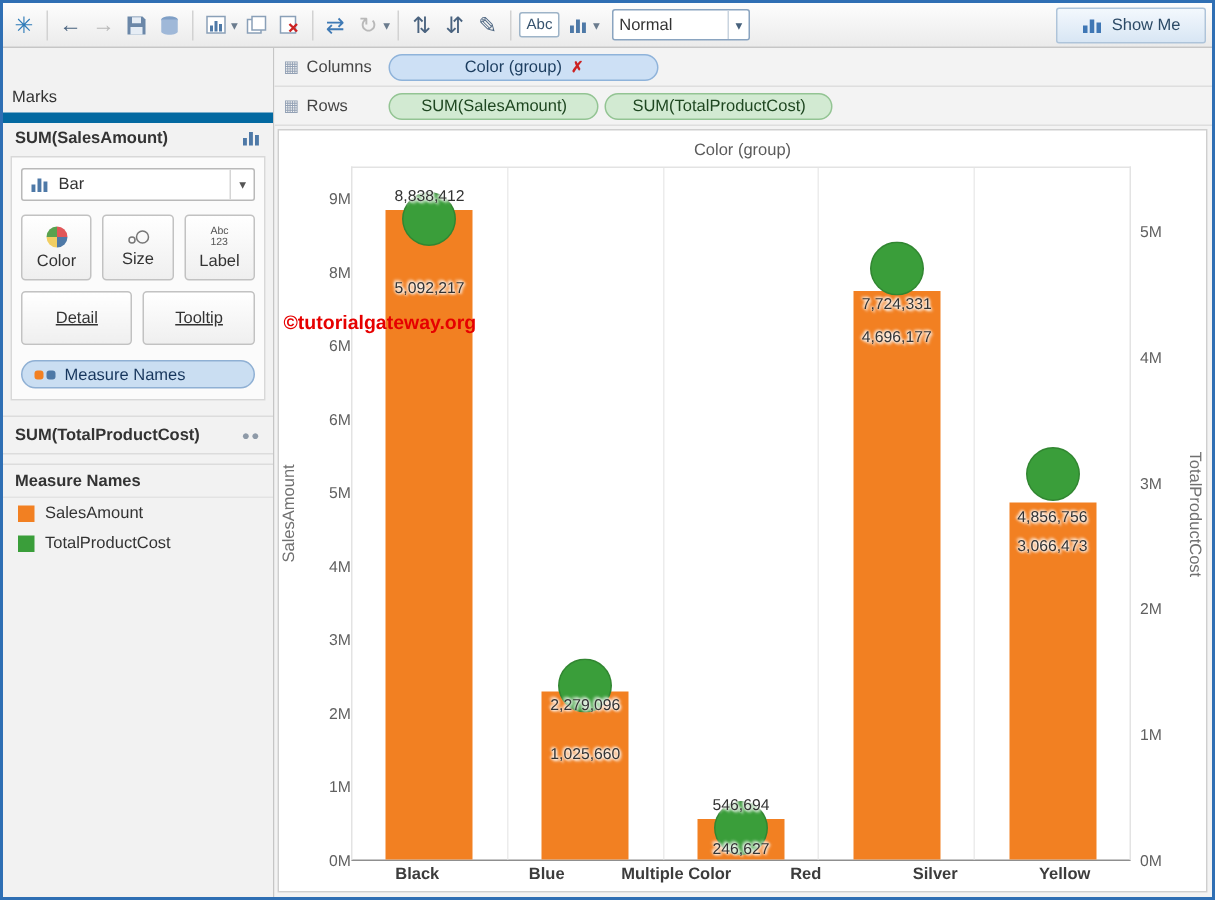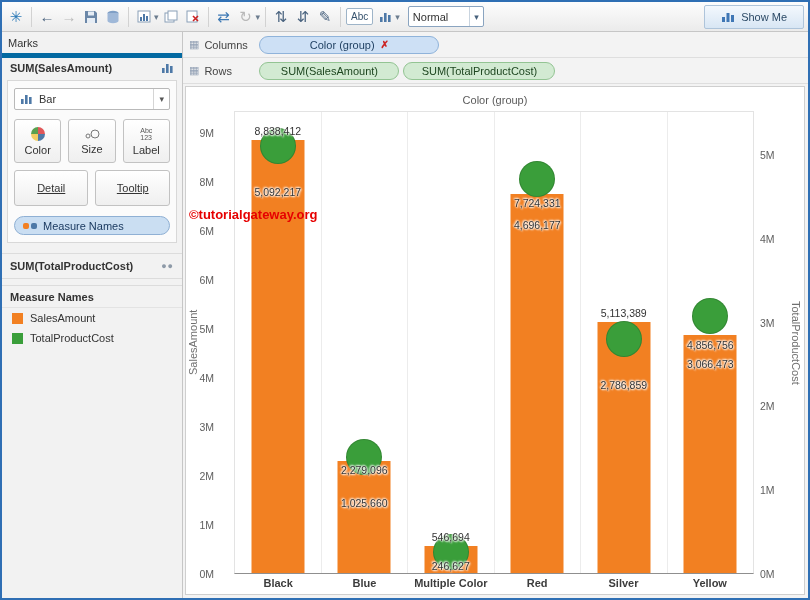--- a/index.html
+++ b/index.html
@@ -13,35 +13,35 @@
   .toolbar { flex:0 0 30px; display:flex; align-items:center; gap:2px; padding:0 4px;
              background:linear-gradient(#fdfdfd,#ebebeb); border-bottom:1px solid #c6c6c6; }
   .tb-ic { display:inline-flex; align-items:center; justify-content:center; min-width:20px; height:24px;
            font-size:15px; color:#4a637f; cursor:default; padding:0 2px; border-radius:2px; }
   .tb-ic.dis { color:#b9b9b9; }
   .tb-ic svg { display:block; }
   .tb-caret { font-size:9px; color:#6b7c8e; margin-left:-2px; }
   .tb-sep { width:1px; height:20px; background:#d2d2d2; margin:0 3px; }
   .abc-btn { border:1px solid #9eb4c8; background:#fff; border-radius:2px; font-size:10px;
              padding:2px 4px; color:#37536e; }
-  .fit-select { display:flex; align-items:center; justify-content:space-between; width:76px; height:21px;
+  .fit-select { display:flex; align-items:center; justify-content:space-between; width:92px; height:21px;
                 border:1px solid #8aa4c0; background:#fff; border-radius:2px; padding:0 4px; margin-left:6px; }
   .fit-select .sel-caret { font-size:9px; color:#47617c; border-left:1px solid #c9d4df; padding-left:4px; height:100%;
                 display:flex; align-items:center; }
   .show-me { margin-left:auto; display:flex; align-items:center; gap:6px; padding:3px 16px; height:24px;
              background:linear-gradient(#f3f8fd,#d8e6f4); border:1px solid #aec4da; border-radius:2px; color:#2c4a66; }
   .mini-bars-svg { display:block; }
 
   
   .content { flex:1; display:flex; min-height:0; }
 
   
   .sidebar { flex:0 0 181px; background:#f2f2f2; border-right:1px solid #c6c6c6; display:flex;
              flex-direction:column; overflow:hidden; }
-  .marks-title { padding:5px 6px 4px 6px; color:#333; border-bottom:5px solid #0369a1; }
+  .marks-title { padding:5px 6px 4px 6px; color:#333; border-bottom:7px solid #0369a1;margin-top:22px; }
   .marks-row { display:flex; align-items:center; justify-content:space-between; padding:4px 8px; }
   .marks-row.bold span:first-child { font-weight:bold; }
   .marks-row.bordered { border-top:1px solid #dcdcdc; border-bottom:1px solid #dcdcdc; margin-top:4px;
                         background:#f2f2f2; padding:6px 8px; }
   .mini-circles { color:#8e9aa8; font-size:9px; letter-spacing:1px; }
   .marks-card { margin:2px 5px 6px 5px; background:#fbfbfb; border:1px solid #d8d8d8; padding:7px 6px; }
   .mark-type-select { display:flex; align-items:center; gap:6px; height:22px; background:#fff;
                       border:1px solid #b9b9b9; border-radius:2px; padding:0 5px; margin-bottom:9px; }
   .mark-type-select .grow { flex:1; }
   .select-caret { font-size:9px; color:#555; border-left:1px solid #d5d5d5; padding-left:5px; align-self:stretch;
@@ -83,21 +83,21 @@
   .chart-card { flex:1; display:flex; flex-direction:column; margin:2px 3px 3px 2px; background:#fff;
                 border:1px solid #cfcfcf; position:relative; min-height:0; }
   .chart-title { flex:0 0 24px; text-align:center; color:#5b5b5b; padding-top:7px; }
   .watermark { position:absolute; left:3px; top:120px; color:#e60000; font-weight:bold; font-size:13px; z-index:6; }
   .plot-row { flex:1; display:flex; min-height:0; }
   .y-axis-label { width:14px; display:flex; align-items:center; justify-content:center; color:#707070; }
   .y-axis-label.left  { writing-mode:vertical-rl; transform:rotate(180deg); }
   .y-axis-label.right { writing-mode:vertical-rl; width:16px; }
   .y-ticks { width:34px; position:relative; }
   .y-ticks .tick { position:absolute; color:#606060; font-size:10.5px; }
-  .y-ticks.left .tick { right:20px; }
+  .y-ticks.left .tick { right:0; }
   .y-ticks.right .tick { left:6px; }
   .plot-area { flex:1; position:relative; display:flex; border:1px solid #e3e3e3; border-bottom:1px solid #8f8f8f; }
   .col { flex:1; position:relative; border-right:1px solid #ececec; }
   .col:last-child { border-right:none; }
   .bar { position:absolute; bottom:0; left:50%; transform:translateX(-50%); width:62%; max-width:58px; z-index:1; }
   .circle-mark { position:absolute; left:50%; transform:translateX(-50%); width:36px; height:36px;
                  border-radius:50%; z-index:2; border:1px solid rgba(0,0,0,0.15); }
   .mark-label { position:absolute; left:50%; transform:translateX(-50%); white-space:nowrap; z-index:3;
                 font-size:10.5px; color:#333;
                 text-shadow:0 0 2px #fff, 0 0 2px #fff, 1px 1px 2px #fff, -1px -1px 2px #fff; }
@@ -322,26 +322,20 @@
                 <div class="mark-label" style="bottom: 29.8113px;">546,694</div>
                 <div class="mark-label" style="bottom: 1px;">246,627</div>
               </div>
               <div class="col">
                 <div class="bar" style="height: 378.821px; background: rgb(242, 128, 34);"></div>
                 <div class="circle-mark" style="bottom: 375.625px; background: rgb(58, 158, 58);"></div>
                 <div class="mark-label" style="bottom: 363.821px;">7,724,331</div>
                 <div class="mark-label" style="bottom: 341.625px;">4,696,177</div>
               </div>
               <div class="col">
-                <div class="bar" style="height: 250.774px; background: rgb(242, 128, 34);"></div>
-                <div class="circle-mark" style="bottom: 215.589px; background: rgb(58, 158, 58);"></div>
-                <div class="mark-label" style="bottom: 253.774px;">5,113,389</div>
-                <div class="mark-label" style="bottom: 181.589px;">2,786,859</div>
-              </div>
-              <div class="col">
                 <div class="bar" style="height: 238.188px; background: rgb(242, 128, 34);"></div>
                 <div class="circle-mark" style="bottom: 239.026px; background: rgb(58, 158, 58);"></div>
                 <div class="mark-label" style="bottom: 222px;">4,856,756</div>
                 <div class="mark-label" style="bottom: 203px;">3,066,473</div>
               </div>
             </div>
           <div class="y-ticks right">
               <div class="tick" style="bottom: -6px;">0M</div>
               <div class="tick" style="bottom: 77.8182px;">1M</div>
               <div class="tick" style="bottom: 161.636px;">2M</div>

